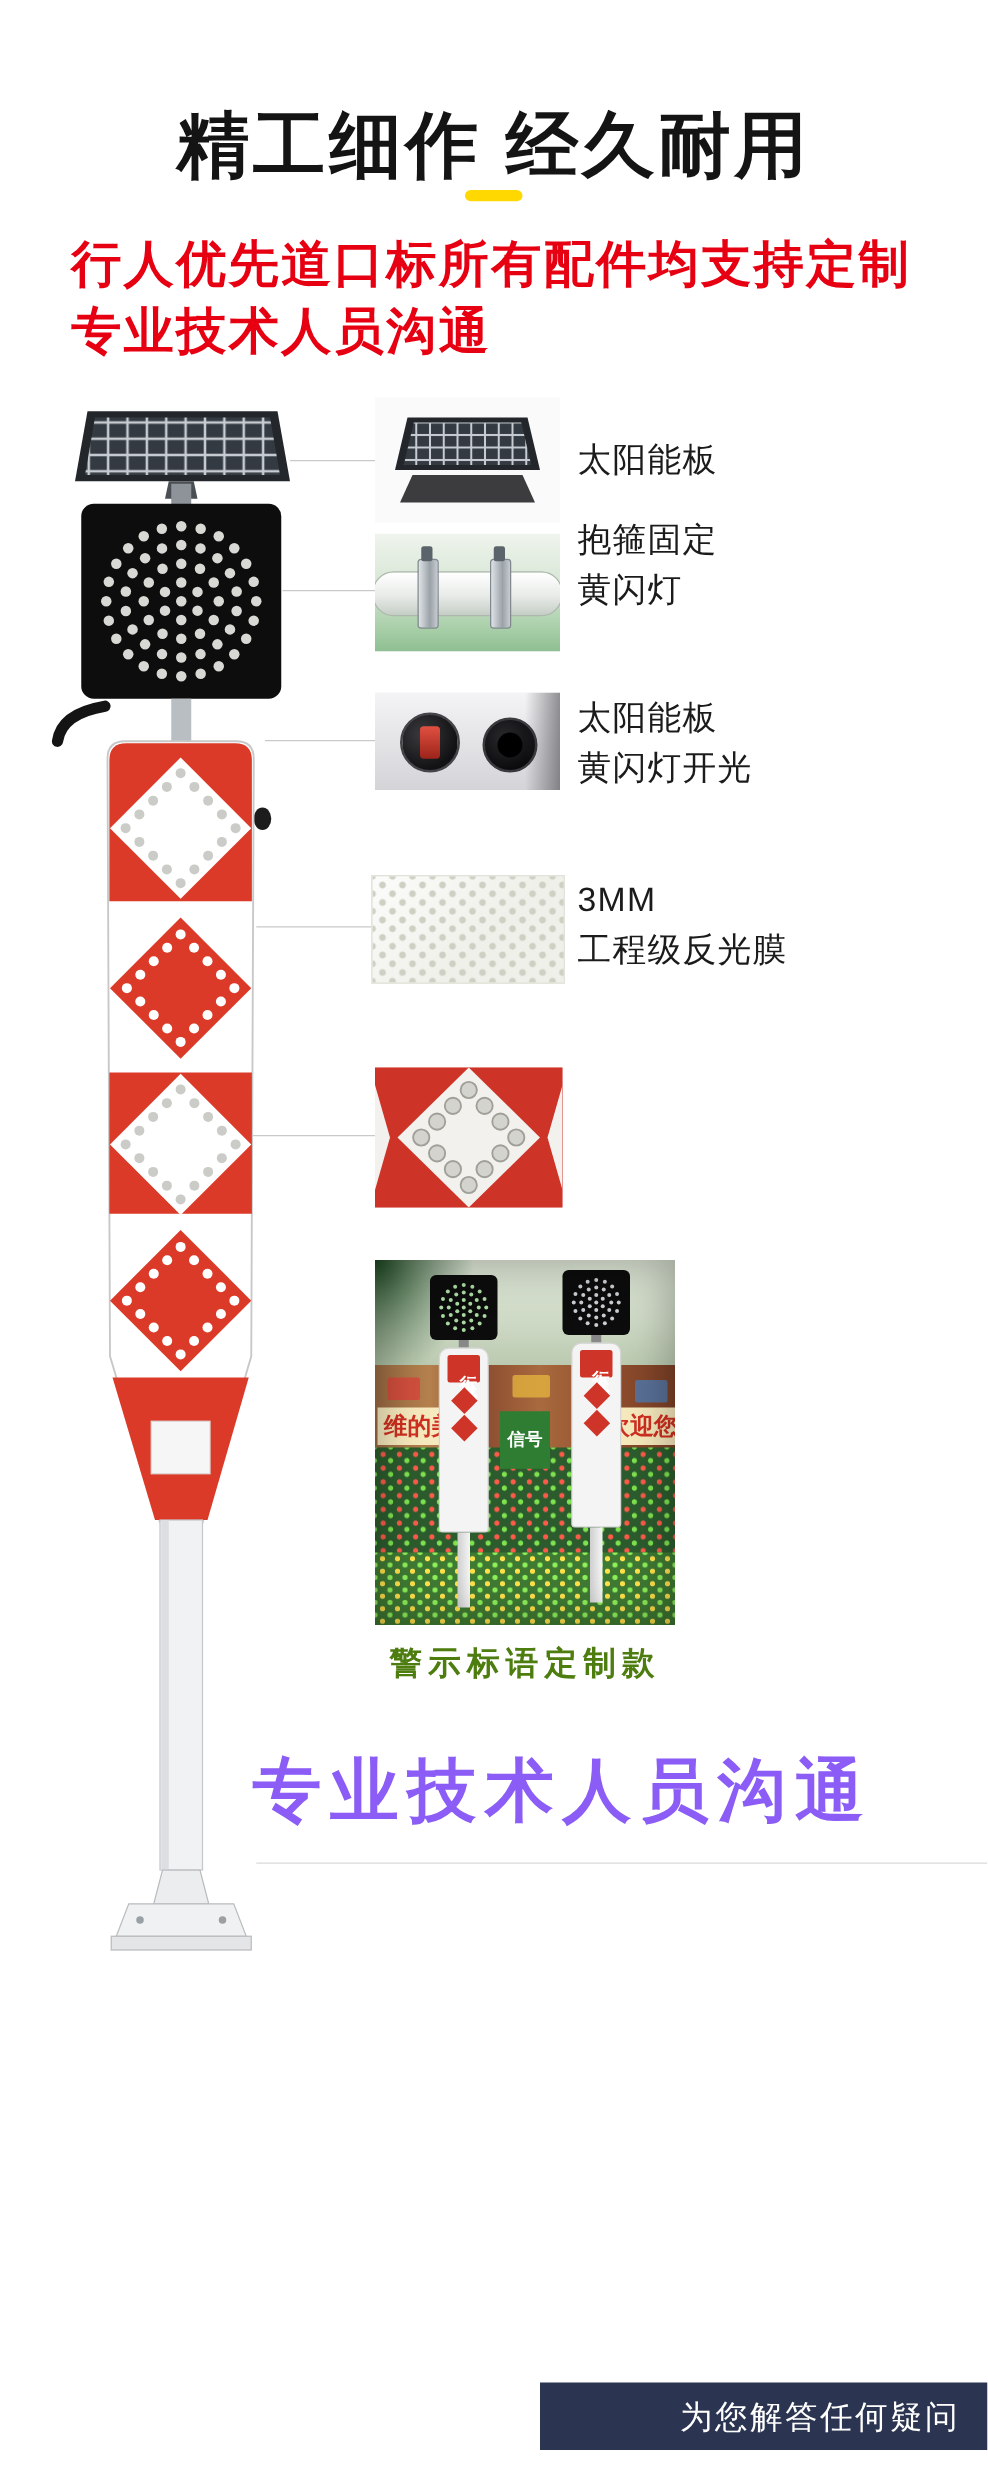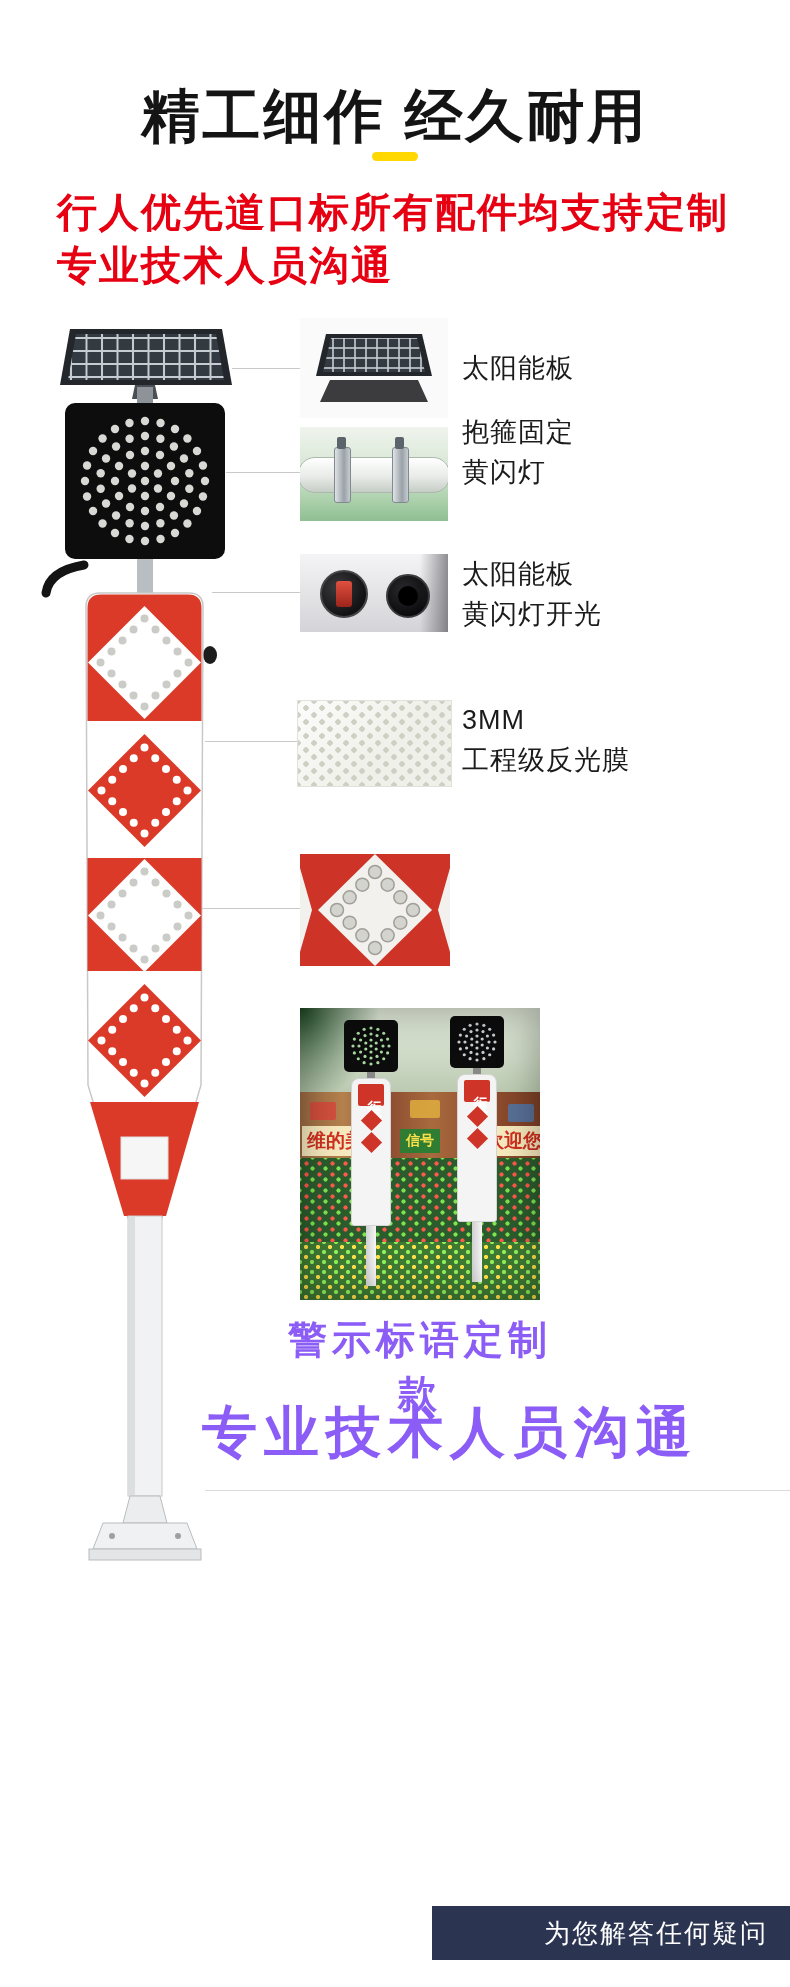--- a/index.html
+++ b/index.html
@@ -74,36 +74,36 @@
   .ph-floor{position:absolute;left:0;right:0;top:150px;bottom:0;background-color:#2c5c2e;
          background-image:radial-gradient(circle,#ff5a4a 1.8px,transparent 2.4px),
                           radial-gradient(circle,#7fe24e 1.8px,transparent 2.4px);
          background-size:13px 11px,13px 11px;background-position:0 0,6px 5px;}
   .ph-floor-bright{position:absolute;left:0;right:0;bottom:0;height:58px;background-color:#3f7a33;
          background-image:radial-gradient(circle,#ffe24a 1.8px,transparent 2.4px),
                           radial-gradient(circle,#8ff05a 1.8px,transparent 2.4px);
          background-size:12px 10px,12px 10px;background-position:0 0,6px 5px;}
   .banner{position:absolute;top:118px;z-index:3;padding:2px 5px;font-weight:800;white-space:nowrap;}
   .banner-l{left:2px;color:#cf2f20;background:#f6e9bd;font-size:19px;}
-  .banner-m{left:100px;top:121px;color:#fde047;background:#2e7d32;font-size:14px;padding:3px 6px;font-weight:700;}
+  .banner-m{left:100px;top:121px;color:#ffffff;background:#2e7d32;font-size:14px;padding:14px 6px;font-weight:700;}
   .banner-r{left:180px;color:#cf2f20;background:#f6e9bd;font-size:19px;}
   .p-sign{position:absolute;width:54px;z-index:4;}
   .p-head{width:54px;height:52px;background:#0c0c0c;border-radius:5px;}
   .p-stub{width:8px;height:6px;background:#888;margin:0 auto;}
   .p-body{width:40px;margin:0 auto;background:#f4f4f4;border:1px solid #d5d5d5;
           border-radius:8px 8px 3px 3px;height:148px;padding-top:3px;box-sizing:border-box;}
   .p-red{writing-mode:vertical-rl;text-orientation:upright;width:26px;margin:2px auto 4px;
          background:#cf3428;color:#fff;font-size:14px;font-weight:700;letter-spacing:3px;
          padding:5px 0;border-radius:2px;text-align:center;}
   .p-dia{width:15px;height:15px;background:#cf3428;transform:rotate(45deg);margin:7px auto;}
   .p-pole{width:10px;height:60px;margin:0 auto;background:linear-gradient(90deg,#cfcfcf,#f5f5f5);}
   .ph-vignette{position:absolute;inset:0;box-shadow:inset 0 0 40px rgba(0,0,0,.35);z-index:6;pointer-events:none;}
   
   .caption{position:absolute;left:288px;top:1313px;width:264px;text-align:center;
-           font-size:39px;font-weight:700;letter-spacing:5px;color:#8b5cf6;z-index:2;}
+           font-size:26px;font-weight:700;letter-spacing:5px;color:#4d7c0f;z-index:2;}
   .footer-heading{position:absolute;left:202px;top:1396px;font-size:55px;font-weight:800;
            letter-spacing:7px;color:#8b5cf6;white-space:nowrap;z-index:2;}
   .footer-line{position:absolute;left:205px;top:1490px;width:585px;height:1px;background:#dadada;z-index:1;}
   .footer-bar{position:absolute;left:432px;top:1906px;width:382px;height:54px;background:#2b3450;
            color:#ffffff;font-size:26px;letter-spacing:2px;line-height:54px;text-align:right;
            padding-right:46px;box-sizing:border-box;z-index:2;}
 </style>
 </head>
 <body>
 

